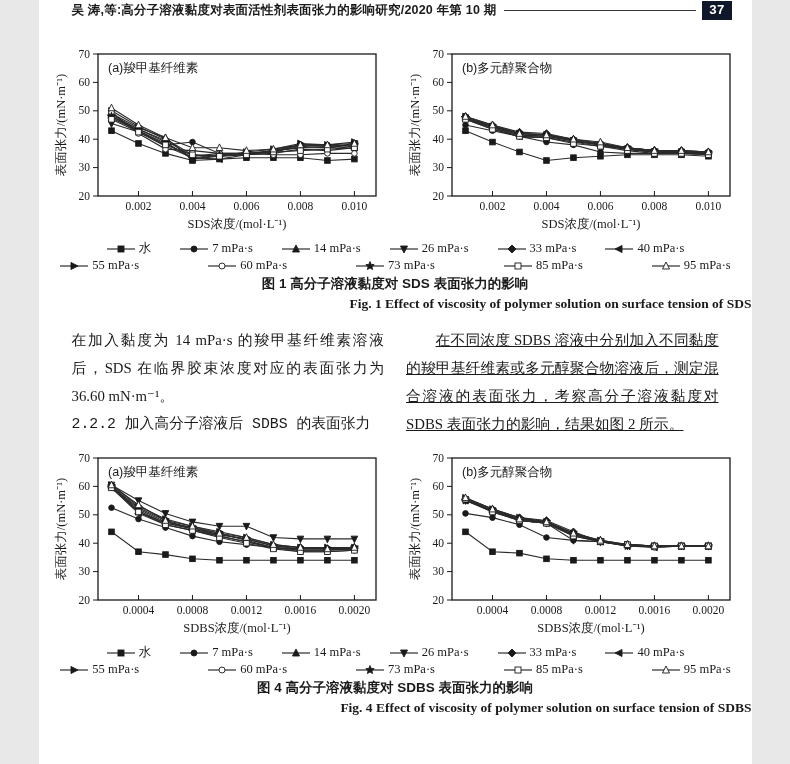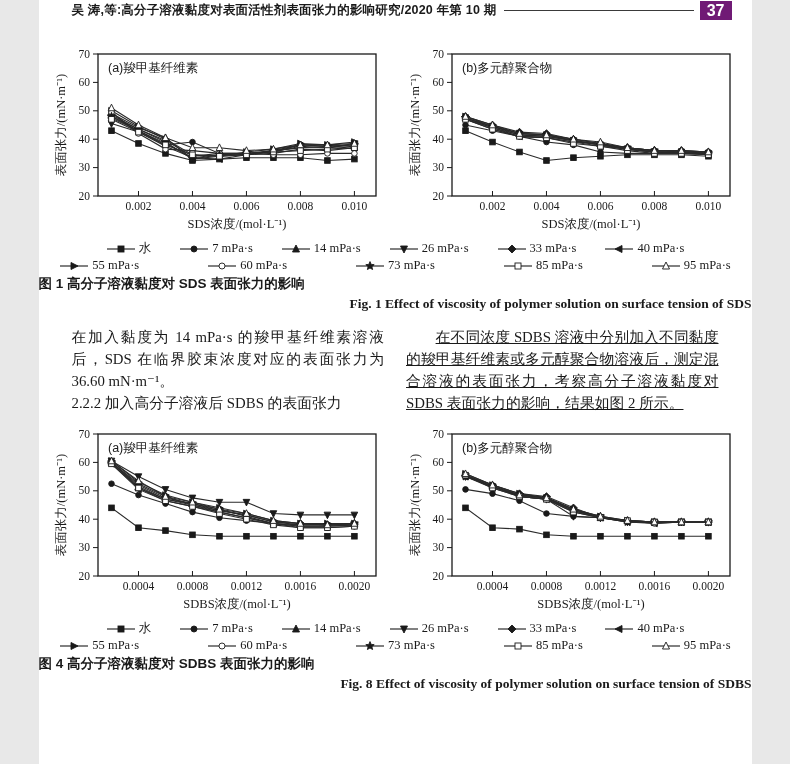--- a/index.html
+++ b/index.html
@@ -6,42 +6,42 @@
   .page{
     position:relative;width:713px;height:764px;margin:0 auto;background:#ffffff;
     box-sizing:border-box;overflow:hidden;
     font-family:"Liberation Serif","DejaVu Serif",serif;color:#1a1a1a;
   }
   
   .running-head{display:flex;align-items:center;margin:0 20px 0 33px;height:20px;}
   .running-title{font-family:"Liberation Sans","DejaVu Sans",sans-serif;font-weight:bold;
     font-size:12.5px;white-space:nowrap;letter-spacing:0.2px;}
   .head-rule{flex:1;border-top:1.4px solid #3a3a3a;margin:0 6px 0 8px;}
-  .page-num{background:#701a75;color:#fff;font-weight:bold;font-size:16px;
-    font-family:Liberation Sans, sans-serif;padding:1px 7px;line-height:17px;}
+  .page-num{background:#0f172a;color:#fff;font-weight:bold;font-size:13px;
+    font-family:Liberation Mono, monospace;padding:1px 7px;line-height:17px;}
   
   .charts-row{display:flex;justify-content:center;gap:22px;}
   .fig1-row{margin-top:26px;}
   .fig2-row{margin-top:12px;}
   .chart-svg{display:block;}
   .legend{display:flex;flex-direction:column;align-items:center;margin-top:2px;}
   .legend-row{display:flex;justify-content:center;align-items:center;height:17px;}
   .legend-row-1 .legend-item{margin:0 14px;}
   .legend-row-2 .legend-item{margin:0 34px;}
   .legend-item{display:flex;align-items:center;font-size:12.5px;white-space:nowrap;}
   .legend-item svg{margin-right:3px;}
-  .caption-cn{font-family:"Liberation Sans","DejaVu Sans",sans-serif;
+  .caption-cn{text-align:center;font-family:"Liberation Sans","DejaVu Sans",sans-serif;
     font-weight:bold;font-size:13.5px;height:20px;line-height:20px;}
   .caption-en{text-align:right;font-weight:bold;font-size:13.5px;height:20px;line-height:20px;}
   
   .body-cols{display:flex;gap:22px;padding:0 33px;margin-top:12px;}
-  .col{flex:1;font-size:14.8px;line-height:22px;text-align:justify;}
+  .col{flex:1;font-size:14.8px;line-height:28px;text-align:justify;}
   .col p{margin:0;}
   .indent{text-indent:2em;text-decoration:underline;}
-  .section-heading{margin:0;}
+  .section-heading{margin:0;font-family:Liberation Mono, monospace;}
 </style>
 </head>
 <body>
 
 <div class="page">
 
   <div class="running-head">
     <span class="running-title">吴 涛,等:高分子溶液黏度对表面活性剂表面张力的影响研究/2020 年第 10 期</span>
     <span class="head-rule"></span>
     <span class="page-num">37</span>
@@ -820,15 +820,15 @@
         <span class="legend-item">
           <svg width="30" height="12" viewBox="0 0 30 12">
             <line x1="1" y1="6" x2="29" y2="6" stroke="#1a1a1a" stroke-width="1.1"></line>
             <polygon points="15,2 11.5,9 18.5,9" fill="#ffffff" stroke="#1a1a1a" stroke-width="0.9"></polygon>
           </svg>
           <span>95 mPa·s</span>
         </span>
       </div>
     </div>
   <div class="caption-cn">图 4  高分子溶液黏度对 SDBS 表面张力的影响</div>
-  <div class="caption-en">Fig. 8   Effect of viscosity of polymer solution on surface tension of SDBS</div>
+  <div class="caption-en">Fig. 4   Effect of viscosity of polymer solution on surface tension of SDBS</div>
 
 </div>
 
 </body></html>

